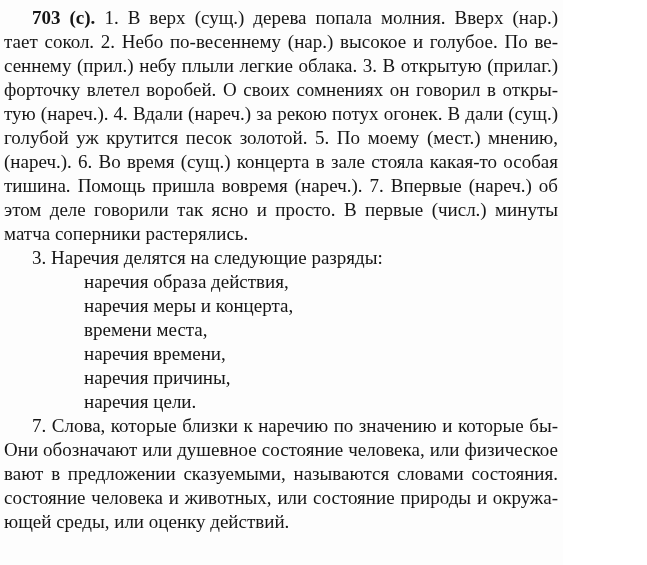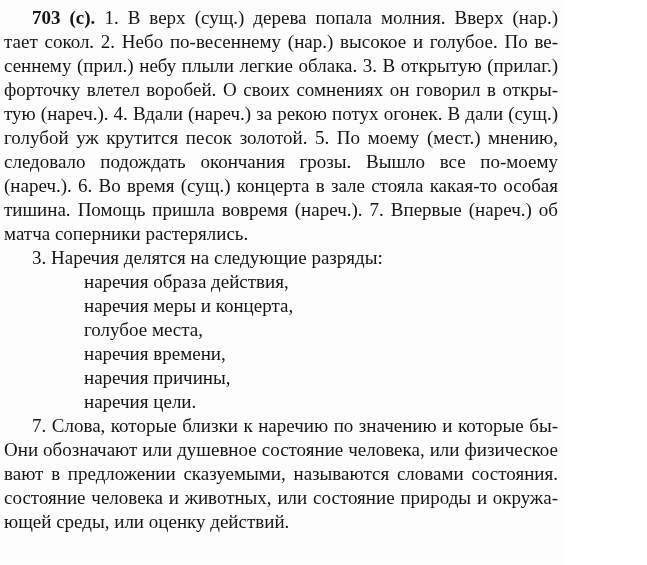--- a/index.html
+++ b/index.html
@@ -45,30 +45,30 @@
 <body>
 
 <div class="page">
 
   <div class="line just indent"><span class="bold">703 (с).</span> <span>1. В верх (сущ.) дерева попала молния. Вверх (нар.) взле-</span></div>
   <div class="line just">тает сокол. 2. Небо по-весеннему (нар.) высокое и голубое. По ве-</div>
   <div class="line just">сеннему (прил.) небу плыли легкие облака. 3. В открытую (прилаг.)</div>
   <div class="line just">форточку влетел воробей. О своих сомнениях он говорил в откры-</div>
   <div class="line just">тую (нареч.). 4. Вдали (нареч.) за рекою потух огонек. В дали (сущ.)</div>
   <div class="line just">голубой уж крутится песок золотой. 5. По моему (мест.) мнению,</div>
-  <div class="line just">следовало подождать окончания грозы. Вышло все по-моему</div>
   <div class="line just">(нареч.). 6. Во время (сущ.) концерта в зале стояла какая-то особая</div>
   <div class="line just">тишина. Помощь пришла вовремя (нареч.). 7. Впервые (нареч.) об</div>
+  <div class="line just">этом деле говорили так ясно и просто. В первые (числ.) минуты</div>
   <div class="line">матча соперники растерялись.</div>
 
   <div class="line indent">3. Наречия делятся на следующие разряды:</div>
 
   <div class="line list">наречия образа действия,</div>
   <div class="line list">наречия меры и концерта,</div>
-  <div class="line list">голубое места,</div>
+  <div class="line list">времени места,</div>
   <div class="line list">наречия времени,</div>
   <div class="line list">наречия причины,</div>
   <div class="line list">наречия цели.</div>
 
   <div class="line just indent">7. Слова, которые близки к наречию по значению и которые бы-</div>
   <div class="line just">Они обозначают или душевное состояние человека, или физическое</div>
   <div class="line just">вают в предложении сказуемыми, называются словами состояния.</div>
   <div class="line just">состояние человека и животных, или состояние природы и окружа-</div>
   <div class="line">ющей среды, или оценку действий.</div>
 

